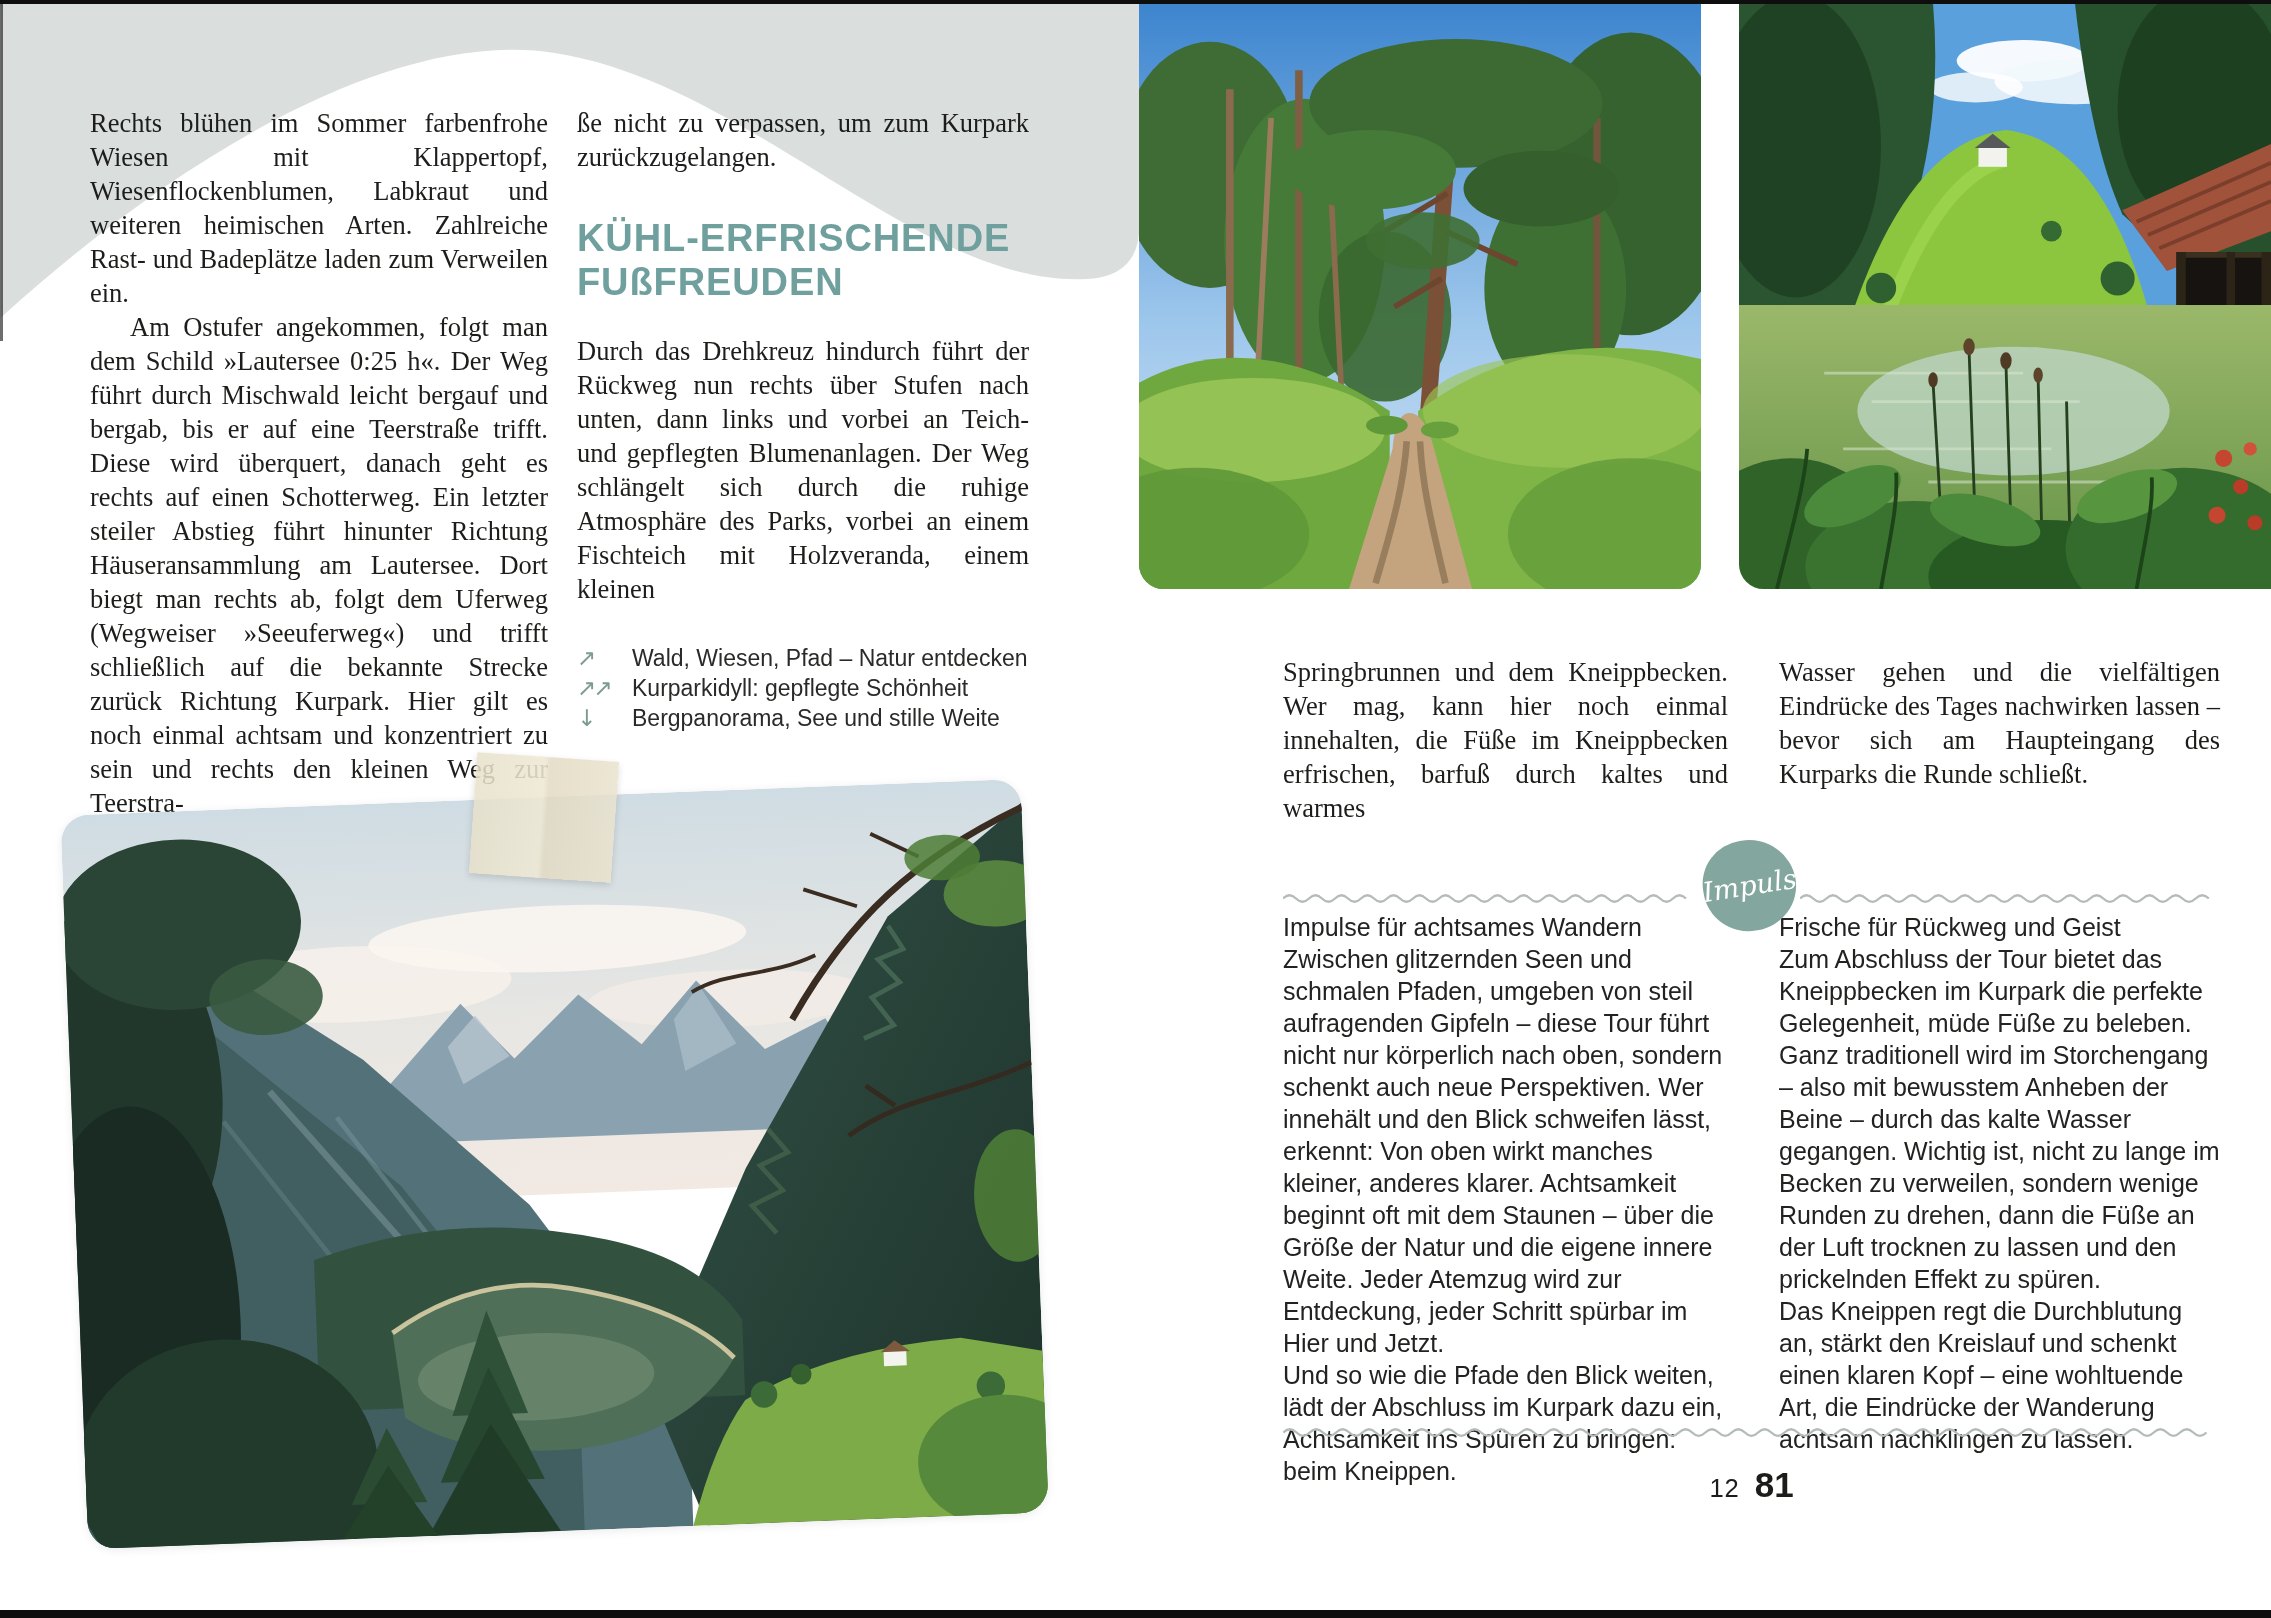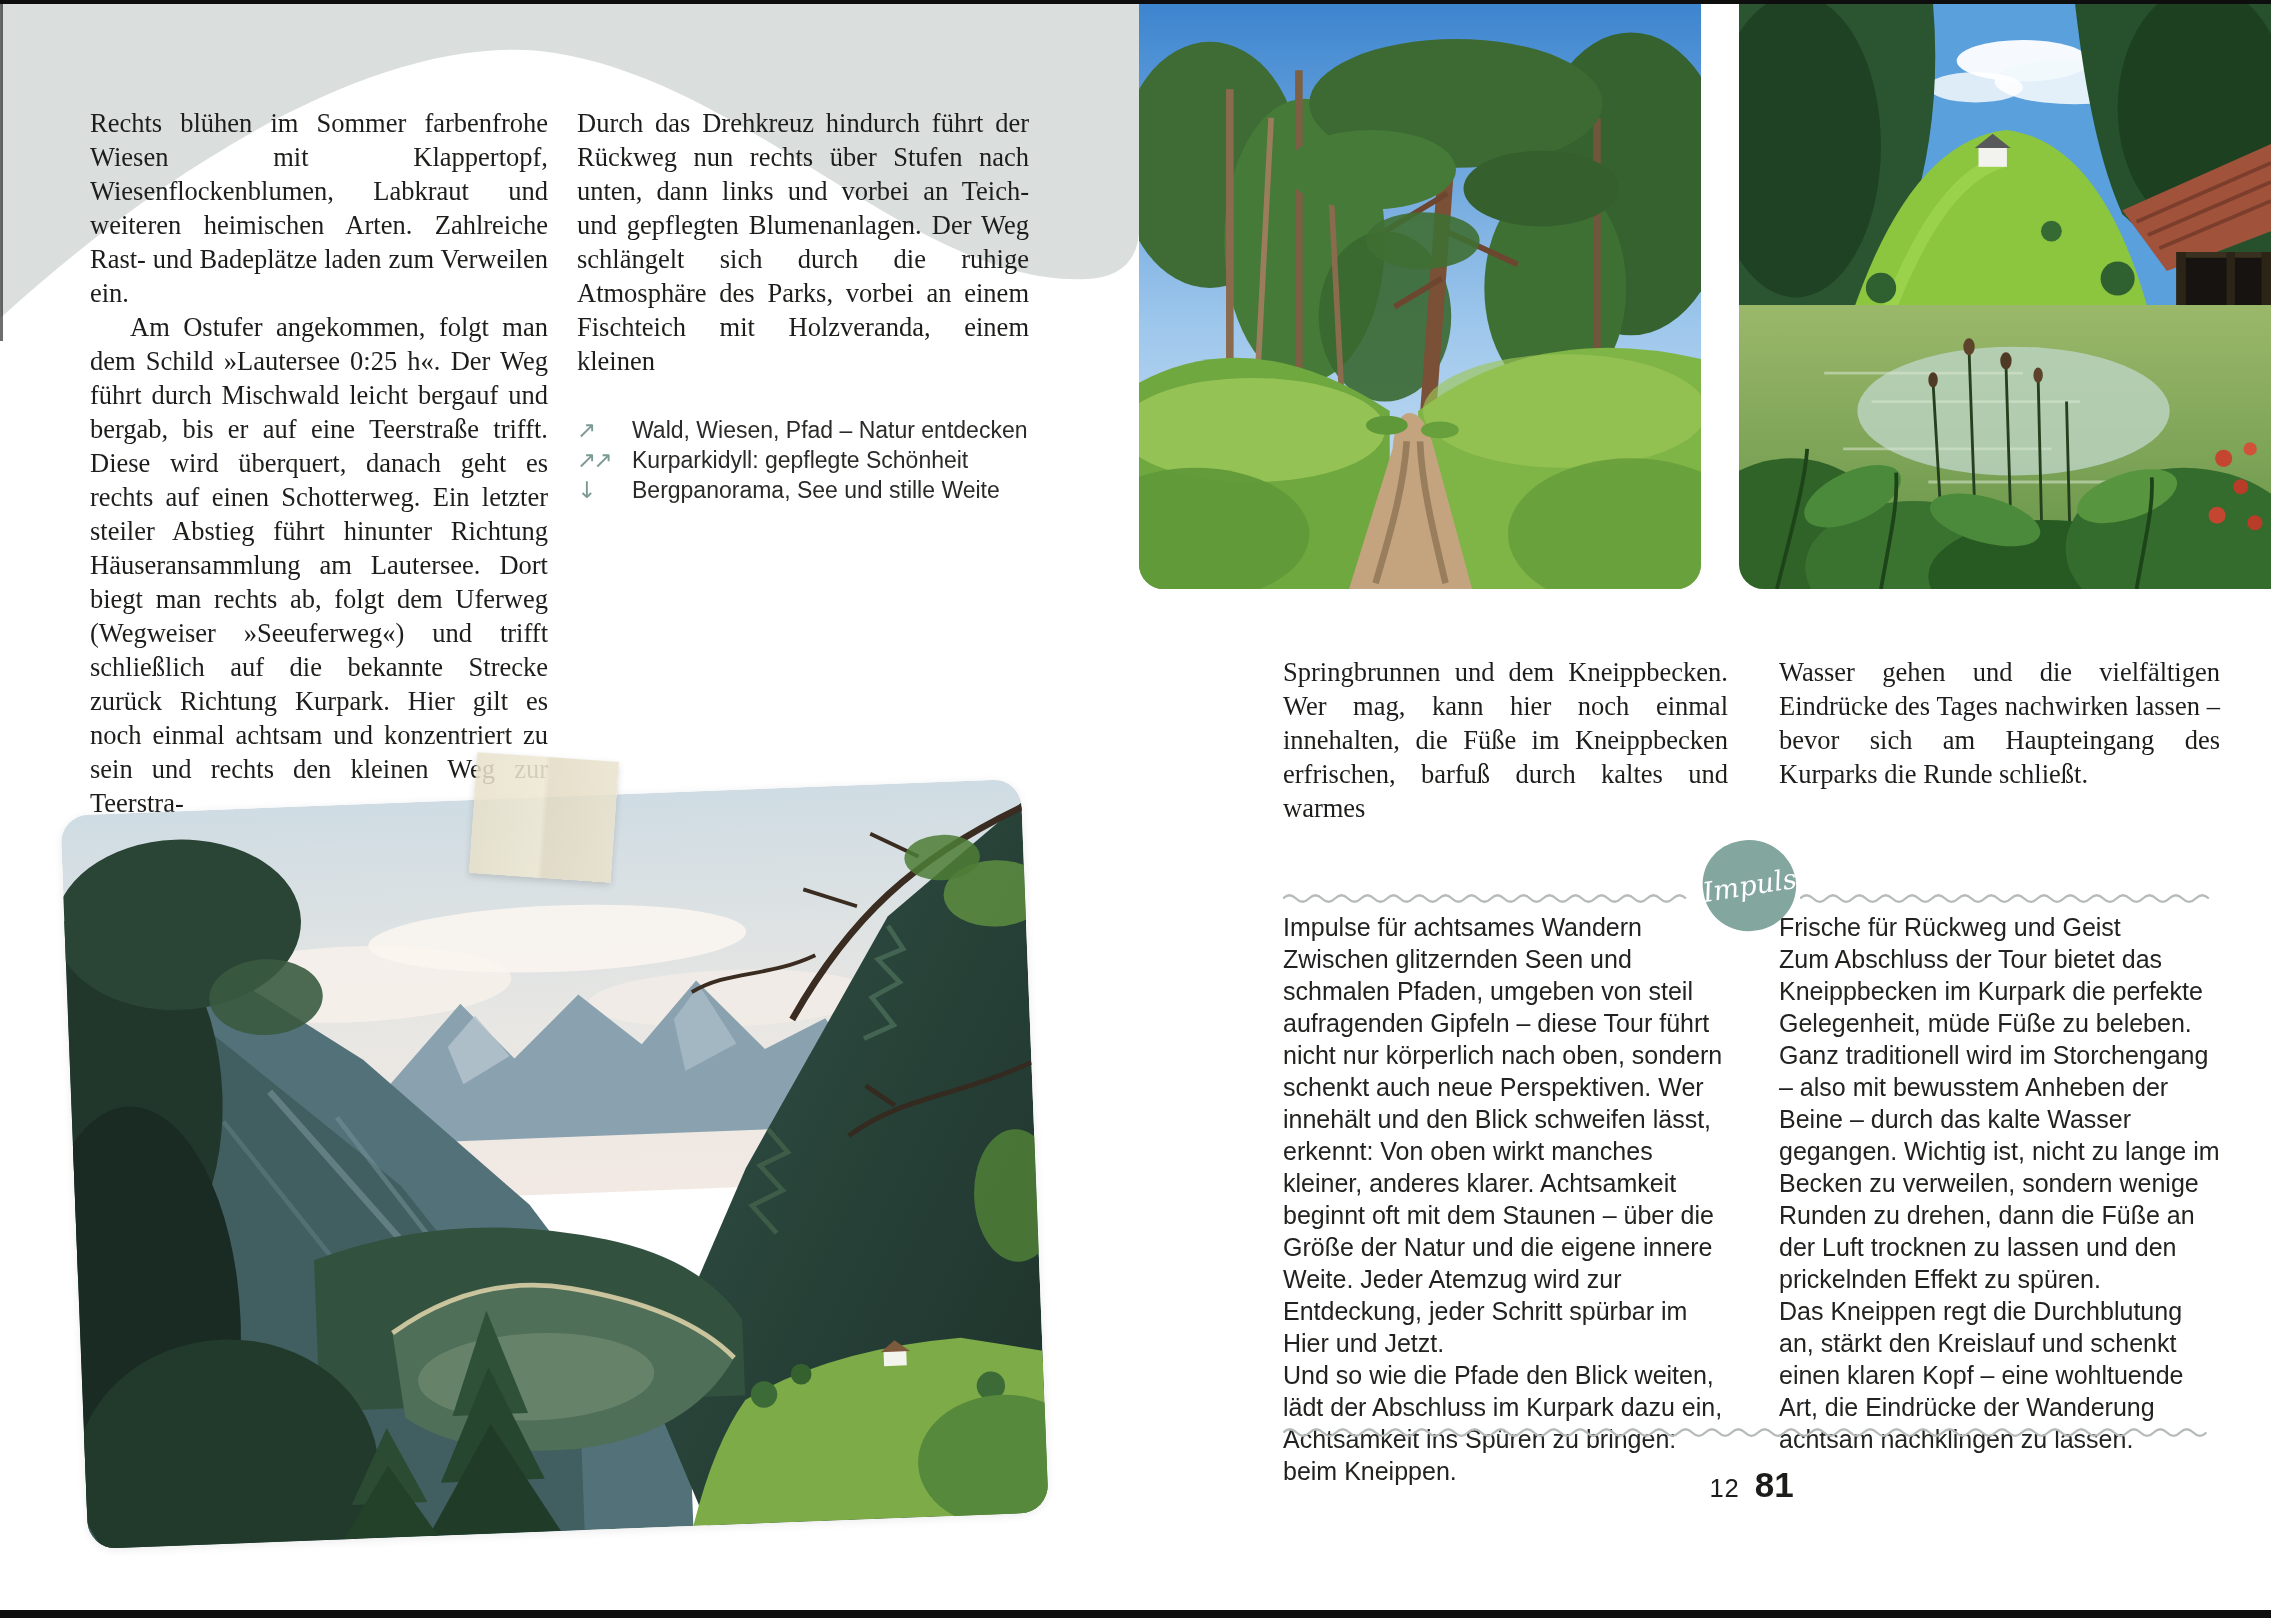--- a/index.html
+++ b/index.html
@@ -73,20 +73,25 @@
 <div class="abs edge-top"></div>
 <div class="abs edge-bottom"></div>
 <div class="abs edge-left"></div>
 
 <div class="abs serif-col" style="left:90px;top:106px;width:458px;">
   <p>Rechts blühen im Sommer farbenfrohe Wiesen mit Klappertopf, Wiesenflockenblumen, Labkraut und weiteren heimischen Arten. Zahlreiche Rast- und Badeplätze laden zum Verweilen ein.</p>
   <p class="indent">Am Ostufer angekommen, folgt man dem Schild »Lautersee 0:25 h«. Der Weg führt durch Mischwald leicht bergauf und bergab, bis er auf eine Teerstraße trifft. Diese wird überquert, danach geht es rechts auf einen Schotterweg. Ein letzter steiler Abstieg führt hinunter Richtung Häuseransammlung am Lautersee. Dort biegt man rechts ab, folgt dem Uferweg (Wegweiser »Seeuferweg«) und trifft schließlich auf die bekannte Strecke zurück Richtung Kurpark. Hier gilt es noch einmal achtsam und konzentriert zu sein und rechts den kleinen Weg zur Teerstra-</p>
 </div>
 
 <div class="abs" style="left:577px;top:106px;width:452px;">
+  <div class="serif-col">
+    <p>ße nicht zu verpassen, um zum Kurpark zurückzugelangen.</p>
+  </div>
+  <div class="section-heading">KÜHL-ERFRISCHENDE
+FUßFREUDEN</div>
   <div class="serif-col">
     <p>Durch das Drehkreuz hindurch führt der Rückweg nun rechts über Stufen nach unten, dann links und vorbei an Teich- und gepflegten Blumenanlagen. Der Weg schlängelt sich durch die ruhige Atmosphäre des Parks, vorbei an einem Fischteich mit Holzveranda, einem kleinen</p>
   </div>
   <div class="highlights">
     <div class="hl-row">
       <span class="hl-icon">↗</span>
       <span class="hl-label">Wald, Wiesen, Pfad – Natur entdecken</span>
     </div>
     <div class="hl-row">
       <span class="hl-icon">↗↗</span>

